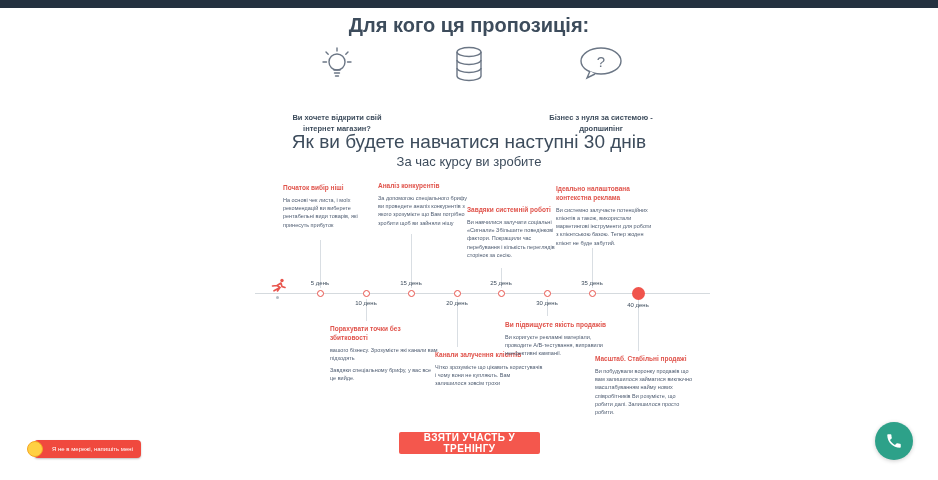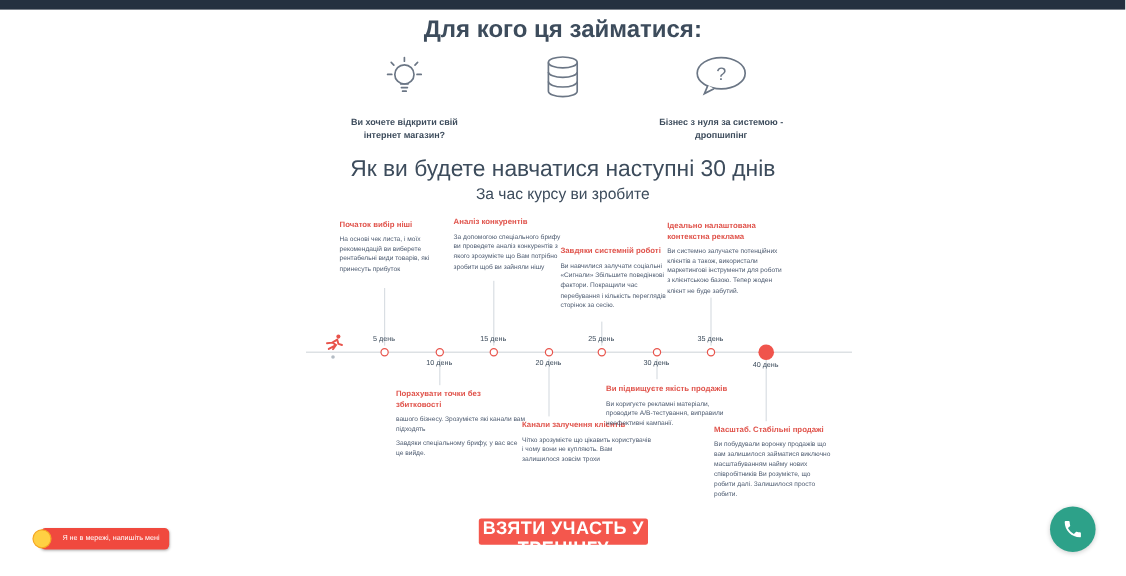--- a/index.html
+++ b/index.html
@@ -7,21 +7,21 @@
   body { font-family:"Liberation Sans", sans-serif; }
   .page { position:relative; width:938px; height:480px; background:#ffffff; overflow:hidden; margin:0 auto; }
 
   .topbar { position:absolute; left:0; top:0; width:938px; height:8px; background:#243140; }
 
   .offer-title { position:absolute; left:0; top:14px; width:938px; text-align:center;
                  font-size:20px; font-weight:bold; color:#3d4c5c; }
   .features { position:absolute; left:279px; top:42px; width:380px; display:flex; gap:16px; }
   .feature { width:116px; display:flex; flex-direction:column; align-items:center; }
   .feature .icon-box { height:46px; display:flex; align-items:center; justify-content:center; }
-  .feature p { margin-top:8px; font-size:7.5px; line-height:1.5; color:#3d4c5c; text-align:center; font-weight:bold; }
+  .feature p { margin-top:24px; font-size:7.5px; line-height:1.5; color:#3d4c5c; text-align:center; font-weight:bold; }
 
   .course-title { position:absolute; left:0; top:131px; width:938px; text-align:center;
                   font-size:19px; font-weight:normal; color:#3d4c5c; }
   .course-subtitle { position:absolute; left:0; top:154px; width:938px; text-align:center;
                      font-size:13px; color:#3d4c5c; }
 
   .tl-line { position:absolute; left:255px; top:293px; width:455px; height:1px; background:#d5dade; }
   .runner { position:absolute; left:271px; top:278px; width:16px; height:14px; }
   .start-dot { position:absolute; left:276px; top:296px; width:3px; height:3px; background:#b4bcc4; border-radius:50%; }
 
@@ -33,41 +33,41 @@
 
   .conn { position:absolute; width:1px; background:#d9dee3; }
 
   .blk { position:absolute; }
   .blk h4 { font-size:6.5px; font-weight:bold; color:#e0534b; margin-bottom:3px; line-height:1.35; }
   .blk p { font-size:5.5px; line-height:1.5; color:#4d5b70; }
   .blk p + p { margin-top:4px; }
 
   .cta { position:absolute; left:399px; top:432px; width:141px; height:22px; background:#f4574d;
          border:none; border-radius:2px; color:#ffffff; font-family:"Liberation Sans",sans-serif;
-         font-size:15px; font-weight:bold; letter-spacing:0.4px; cursor:pointer;text-align:center; }
+         font-size:10px; font-weight:bold; letter-spacing:0.4px; cursor:pointer;text-align:center; }
 
   .chat-badge { position:absolute; left:34px; top:440px; height:18px; background:#f0493e;
                 border-radius:4px; display:flex; align-items:center; padding:0 8px 0 18px;
                 color:#fff; font-size:6px; cursor:pointer; box-shadow:0 1px 2px rgba(0,0,0,.25); }
   .chat-dot { position:absolute; left:-7px; top:1px; width:16px; height:16px; border-radius:50%;
               background:#ffd043; border:1px solid #f5a623; }
 
   .phone-btn { position:absolute; left:875px; top:422px; width:38px; height:38px; border-radius:50%;
                background:#2da189; display:flex; align-items:center; justify-content:center;
                cursor:pointer; box-shadow:0 1px 4px rgba(0,0,0,.2); }
 
   svg { display:block; }
 </style>
 </head>
 <body>
 
 <div class="page">
   <div class="topbar"></div>
 
-  <h2 class="offer-title">Для кого ця займатися:</h2>
+  <h2 class="offer-title">Для кого ця пропозиція:</h2>
 
   <div class="features">
     <div class="feature">
       <span class="icon-box">
         <svg width="34" height="42" viewBox="0 0 34 42" fill="none" stroke="#6b7685" stroke-width="1.4" stroke-linecap="round">
           <circle cx="17" cy="18" r="8"></circle>
           <path d="M14 26 h6 M14.5 29 h5 M15.5 32 h3"></path>
           <path d="M17 4 v3 M6 8 l2.2 2.2 M28 8 l-2.2 2.2 M3 18 h3.5 M27.5 18 H31"></path>
         </svg>
       </span>

